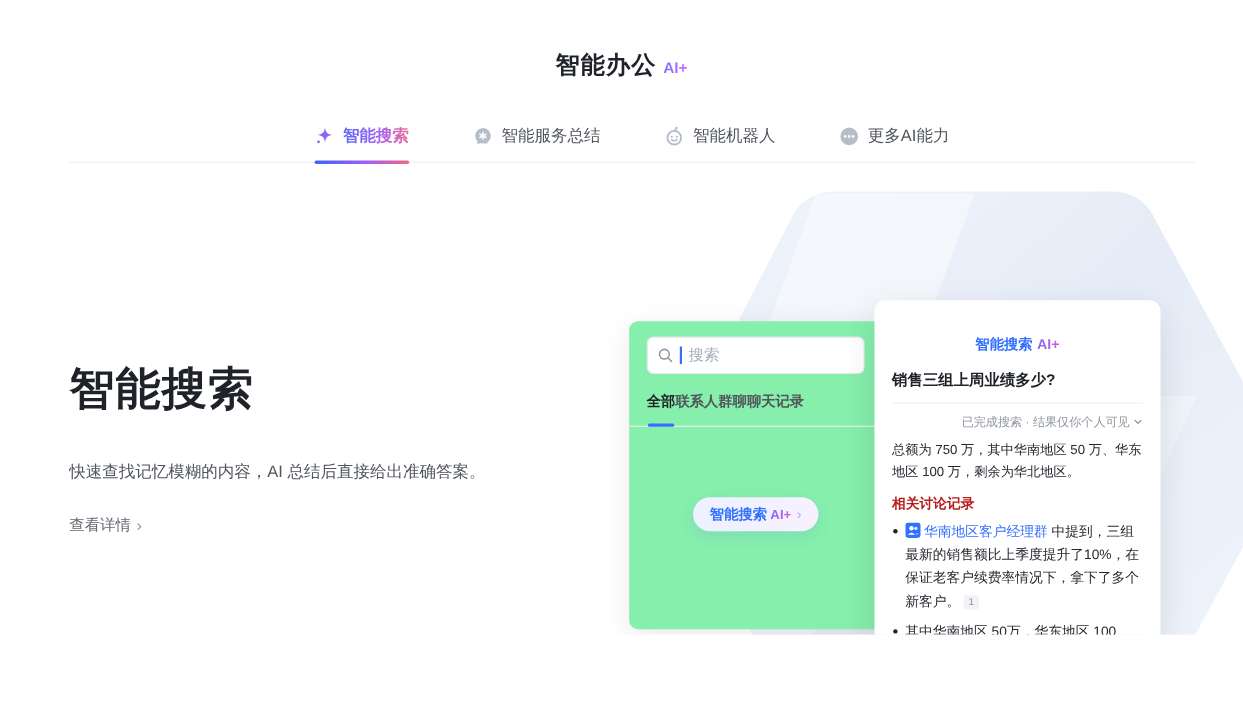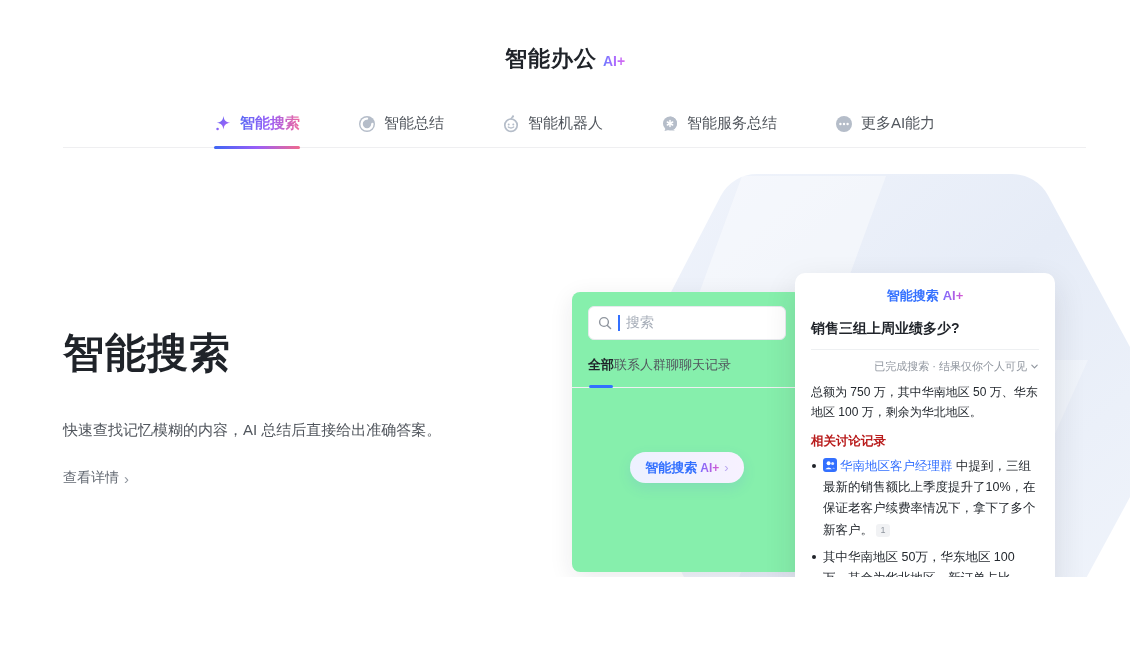--- a/index.html
+++ b/index.html
@@ -37,34 +37,34 @@
   .hero-link .chev{color:#8f959e;font-size:15px;line-height:1;}
 
   
   .search-card{position:absolute;left:572px;top:144px;width:230px;height:280px;background:#86efac;border-radius:8px;
     box-shadow:0 6px 24px rgba(31,35,41,.09);padding:14px 16px 0;box-sizing:border-box;}
   .search-box{display:flex;align-items:center;gap:6px;height:32px;border:1px solid #e7e9ed;border-radius:6px;padding:0 9px;background:#fff;}
   .search-box svg{width:14px;height:14px;flex:none;}
   .caret{width:2px;height:16px;background:#3370ff;flex:none;}
   .search-placeholder{font-size:14px;color:#a6adb8;}
   .sc-tabs{display:flex;margin:16px -16px 0;padding:0 16px 13px;border-bottom:1px solid #eef0f2;}
-  .sc-tab{position:relative;font-size:13px;color:#51565d;cursor:pointer;}
+  .sc-tab{position:relative;font-size:13px;color:#51565d;cursor:pointer;font-weight:bold;}
   .sc-tab.active{font-weight:700;color:#1f2329;}
   .sc-tab.active::after{content:"";position:absolute;left:1px;right:1px;bottom:-14px;height:3px;border-radius:2px;background:#3370ff;}
   .sc-body{display:flex;justify-content:center;padding-top:64px;}
   .ai-pill{display:inline-flex;align-items:center;gap:3px;height:31px;padding:0 15px;border-radius:17px;cursor:pointer;
     background:linear-gradient(90deg,#edf1ff,#f7f1ff);box-shadow:0 5px 14px rgba(80,100,255,.12);}
   .ai-pill .pill-text{font-size:13px;font-weight:700;color:#3370ff;}
   .ai-pill .pill-badge{font-size:12px;font-weight:700;
     background:linear-gradient(90deg,#7a6bff,#d757d1);-webkit-background-clip:text;background-clip:text;color:transparent;}
   .ai-pill .chev{color:#b9a8f0;font-size:13px;margin-left:2px;}
 
   
   .ai-panel{position:absolute;left:795px;top:125px;width:260px;height:319px;background:#fff;border-radius:10px;
-    box-shadow:0 12px 32px rgba(31,35,41,.12);padding:14px 16px;box-sizing:border-box;}
+    box-shadow:0 12px 32px rgba(31,35,41,.12);padding:31px 16px;box-sizing:border-box;}
   .ai-header{text-align:center;font-size:13px;font-weight:700;}
   .ai-header .hd-text{color:#3370ff;}
   .ai-header .hd-badge{margin-left:4px;
     background:linear-gradient(90deg,#7a6bff,#d757d1);-webkit-background-clip:text;background-clip:text;color:transparent;}
   .ai-question{margin-top:15px;font-size:14px;font-weight:700;color:#1f2329;}
   .ai-divider{margin-top:11px;border-top:1px solid #eef0f2;}
   .ai-status{margin-top:9px;display:flex;align-items:center;gap:3px;font-size:11px;color:#8f959e;cursor:pointer;justify-content:flex-end;}
   .ai-status svg{width:9px;height:9px;}
   .ai-answer{margin-top:8px;font-size:12px;line-height:1.7;color:#24292f;}
   .ai-section-title{margin-top:10px;font-size:12.5px;font-weight:700;color:#b91c1c;}
@@ -97,58 +97,49 @@
                   <stop offset="1" stop-color="#b65ef7"></stop>
                 </linearGradient>
               </defs>
             <path d="M10.5 1 C11.3 6.2 12.8 7.7 18 8.5 C12.8 9.3 11.3 10.8 10.5 16 C9.7 10.8 8.2 9.3 3 8.5 C8.2 7.7 9.7 6.2 10.5 1 Z" fill="url(#spark)"></path>
             <circle cx="4" cy="15.5" r="1.4" fill="url(#spark)"></circle>
             </svg>
         </span>
         <span class="tab-label">智能搜索</span>
       </div>
 
-      <div class="tab">
-        <span class="tab-icon">
-          <svg viewBox="0 0 18 18">
-              <circle cx="9" cy="9" r="8" fill="#b5bdc9"></circle>
-            <path d="M9 3.6 a5.4 5.4 0 1 0 5.4 5.4" fill="none" stroke="#fff" stroke-width="2.4" stroke-linecap="round"></path>
-            </svg>
-        </span>
-        <span class="tab-label">智能总结</span>
-      </div>
-
-      <div class="tab">
-        <span class="tab-icon">
-          <svg viewBox="0 0 18 18">
-              <circle cx="9" cy="10.2" r="6.2" fill="none" stroke="#b5bdc9" stroke-width="1.7"></circle>
-            <line x1="9" y1="4" x2="10.6" y2="1.8" stroke="#b5bdc9" stroke-width="1.5" stroke-linecap="round"></line>
-            <circle cx="11" cy="1.4" r="1.1" fill="#b5bdc9"></circle>
-            <circle cx="6.7" cy="9.4" r="1" fill="#b5bdc9"></circle>
-              <circle cx="11.3" cy="9.4" r="1" fill="#b5bdc9"></circle>
-            <path d="M6.4 12 Q9 14 11.6 12" fill="none" stroke="#b5bdc9" stroke-width="1.4" stroke-linecap="round"></path>
-            </svg>
-        </span>
-        <span class="tab-label">智能机器人</span>
-      </div>
 
       <div class="tab">
         <span class="tab-icon">
           <svg viewBox="0 0 18 18">
               <path d="M9 1.5 a7 7 0 1 0 0 14 h-4.6 l1.2 -2.2 A7 7 0 0 0 9 1.5 Z" transform="scale(-1,1) translate(-18,0)" fill="#b5bdc9"></path>
             <circle cx="9" cy="8.5" r="7" fill="#b5bdc9"></circle>
               <path d="M4.5 13.5 L3.5 16 L7.5 15 Z" fill="#b5bdc9"></path>
             <g stroke="#fff" stroke-width="1.5" stroke-linecap="round">
               <line x1="9" y1="5.4" x2="9" y2="11.6"></line>
                 <line x1="6.3" y1="7" x2="11.7" y2="10"></line>
                 <line x1="11.7" y1="7" x2="6.3" y2="10"></line>
               </g>
             </svg>
         </span>
         <span class="tab-label">智能服务总结</span>
+      </div>
+
+      <div class="tab">
+        <span class="tab-icon">
+          <svg viewBox="0 0 18 18">
+              <circle cx="9" cy="10.2" r="6.2" fill="none" stroke="#b5bdc9" stroke-width="1.7"></circle>
+            <line x1="9" y1="4" x2="10.6" y2="1.8" stroke="#b5bdc9" stroke-width="1.5" stroke-linecap="round"></line>
+            <circle cx="11" cy="1.4" r="1.1" fill="#b5bdc9"></circle>
+            <circle cx="6.7" cy="9.4" r="1" fill="#b5bdc9"></circle>
+              <circle cx="11.3" cy="9.4" r="1" fill="#b5bdc9"></circle>
+            <path d="M6.4 12 Q9 14 11.6 12" fill="none" stroke="#b5bdc9" stroke-width="1.4" stroke-linecap="round"></path>
+            </svg>
+        </span>
+        <span class="tab-label">智能机器人</span>
       </div>
 
       <div class="tab">
         <span class="tab-icon">
           <svg viewBox="0 0 18 18">
               <circle cx="9" cy="9" r="8" fill="#b5bdc9"></circle>
             <circle cx="5.4" cy="9" r="1.2" fill="#fff"></circle>
               <circle cx="9" cy="9" r="1.2" fill="#fff"></circle>
               <circle cx="12.6" cy="9" r="1.2" fill="#fff"></circle>
             </svg>

